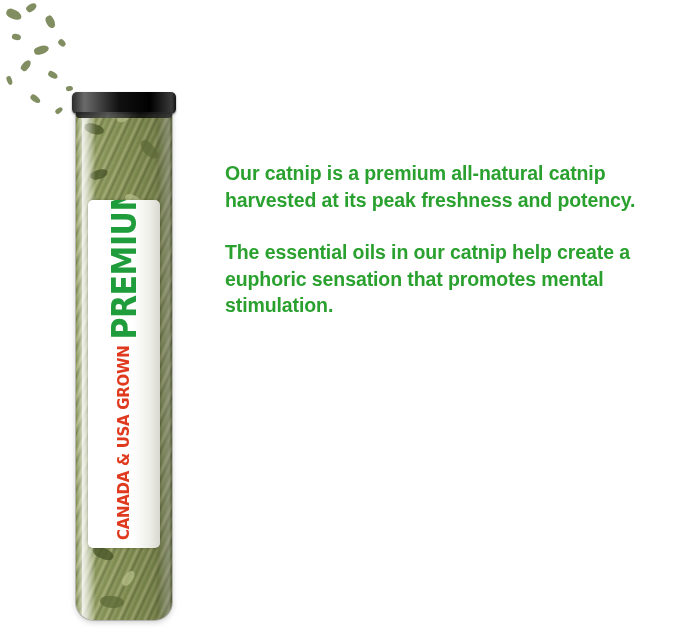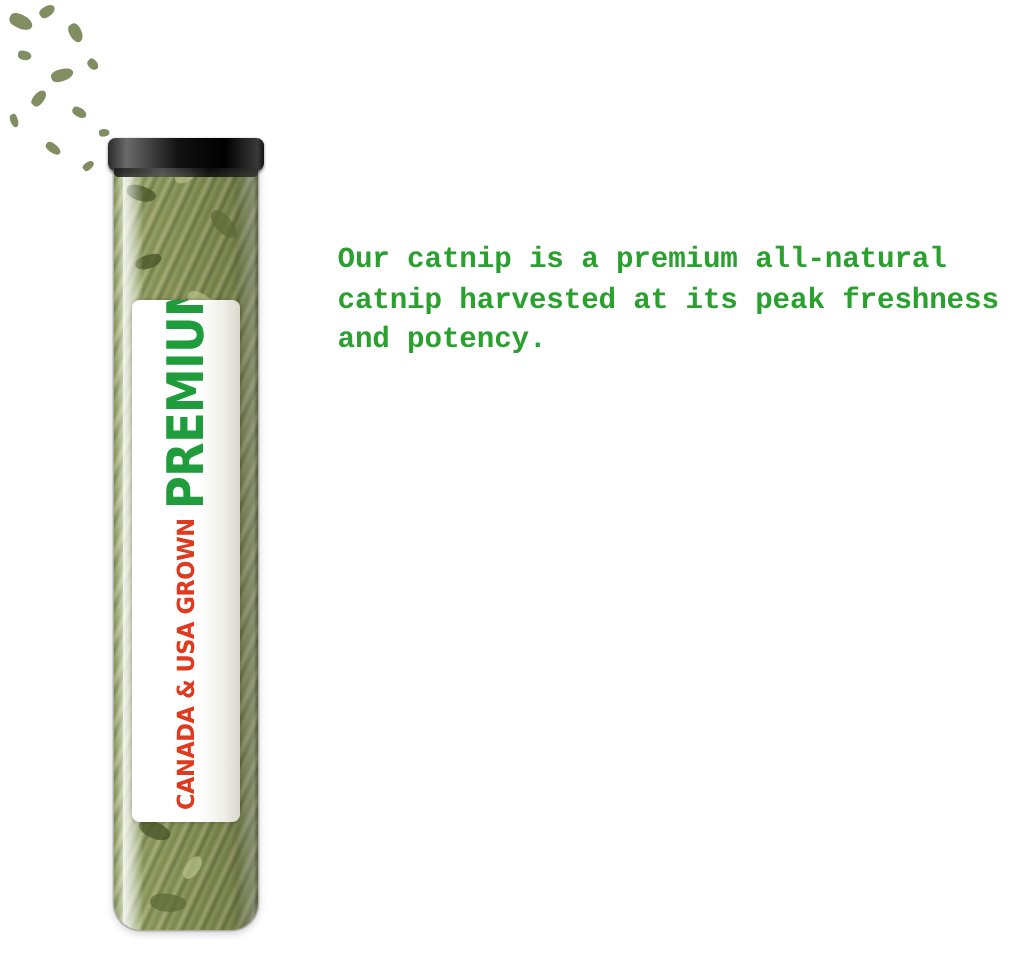--- a/index.html
+++ b/index.html
@@ -162,21 +162,21 @@
   
   .copy {
     position: absolute;
     left: 225px;
     top: 160px;
     width: 450px;
   }
   .copy p {
     margin: 0 0 26px 0;
     color: #2aa12f;
-    font-family: Liberation Mono, monospace;
+    font-family: Liberation Sans, sans-serif;
     font-weight: bold;
     font-size: 19.5px;
     line-height: 1.36;
     letter-spacing: -0.1px;
   }
   .copy p:last-child { margin-bottom: 0; }
 </style>
 </head>
 <body>
 
@@ -226,15 +226,16 @@
     <div class="label-sticker">
       <div class="label-rot">
         <span class="label-grown">CANADA &amp; USA GROWN</span>
         <span class="label-premium">PREMIUM CATNIP</span>
       </div>
     </div>
   </div>
 
   <div class="copy">
     <p>Our catnip is a premium all-natural catnip harvested at its peak freshness and potency.</p>
+    <p>The essential oils in our catnip help create a euphoric sensation that promotes mental stimulation.</p>
   </div>
 
 </div>
 
 </body></html>

